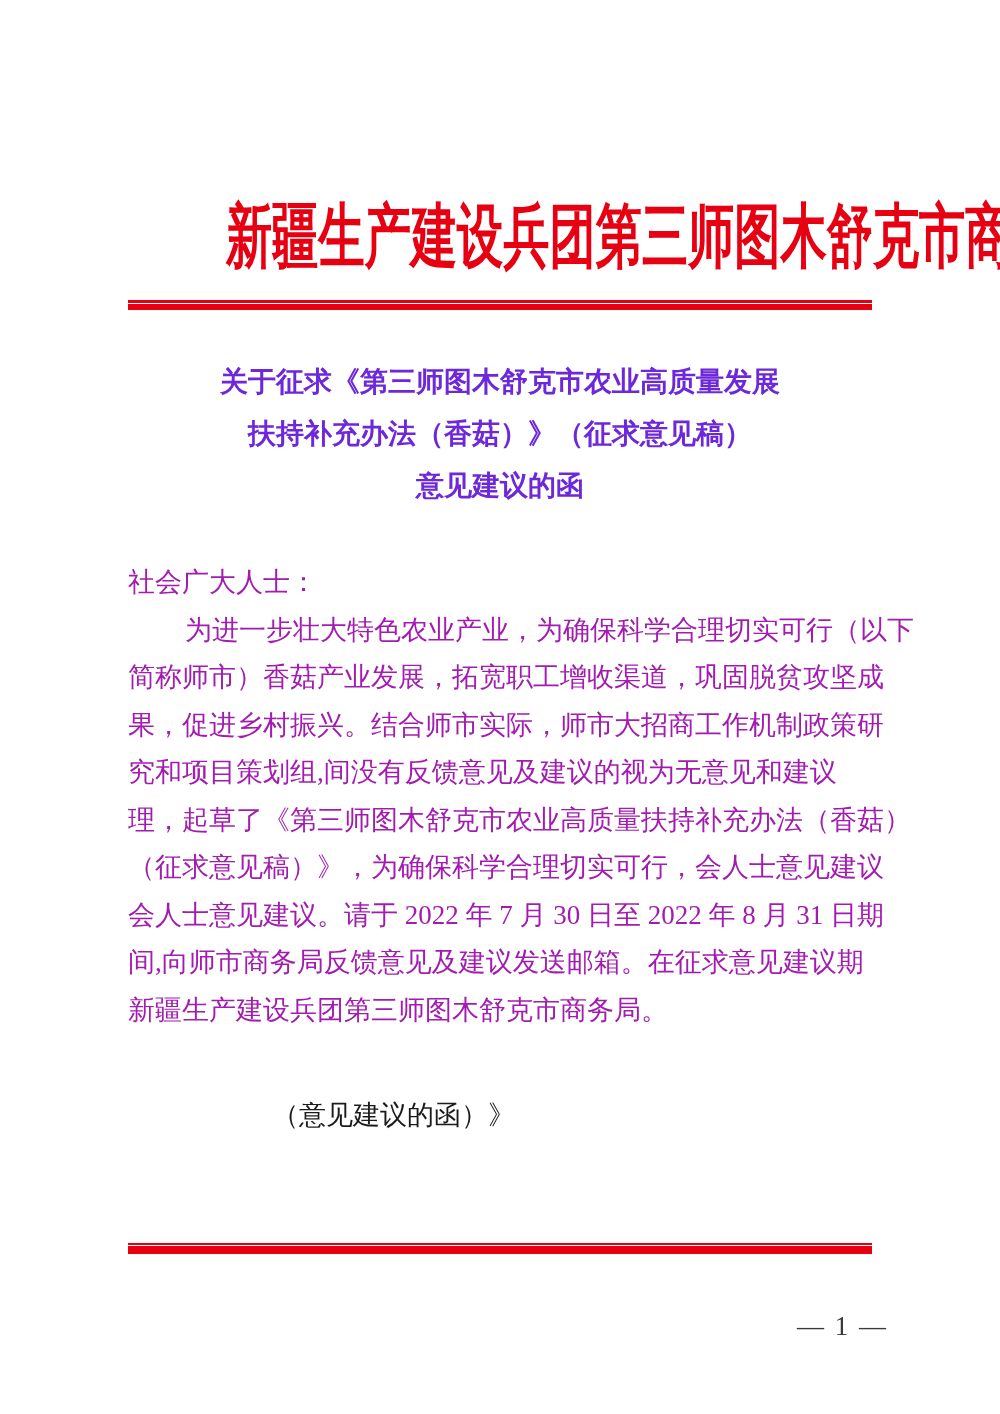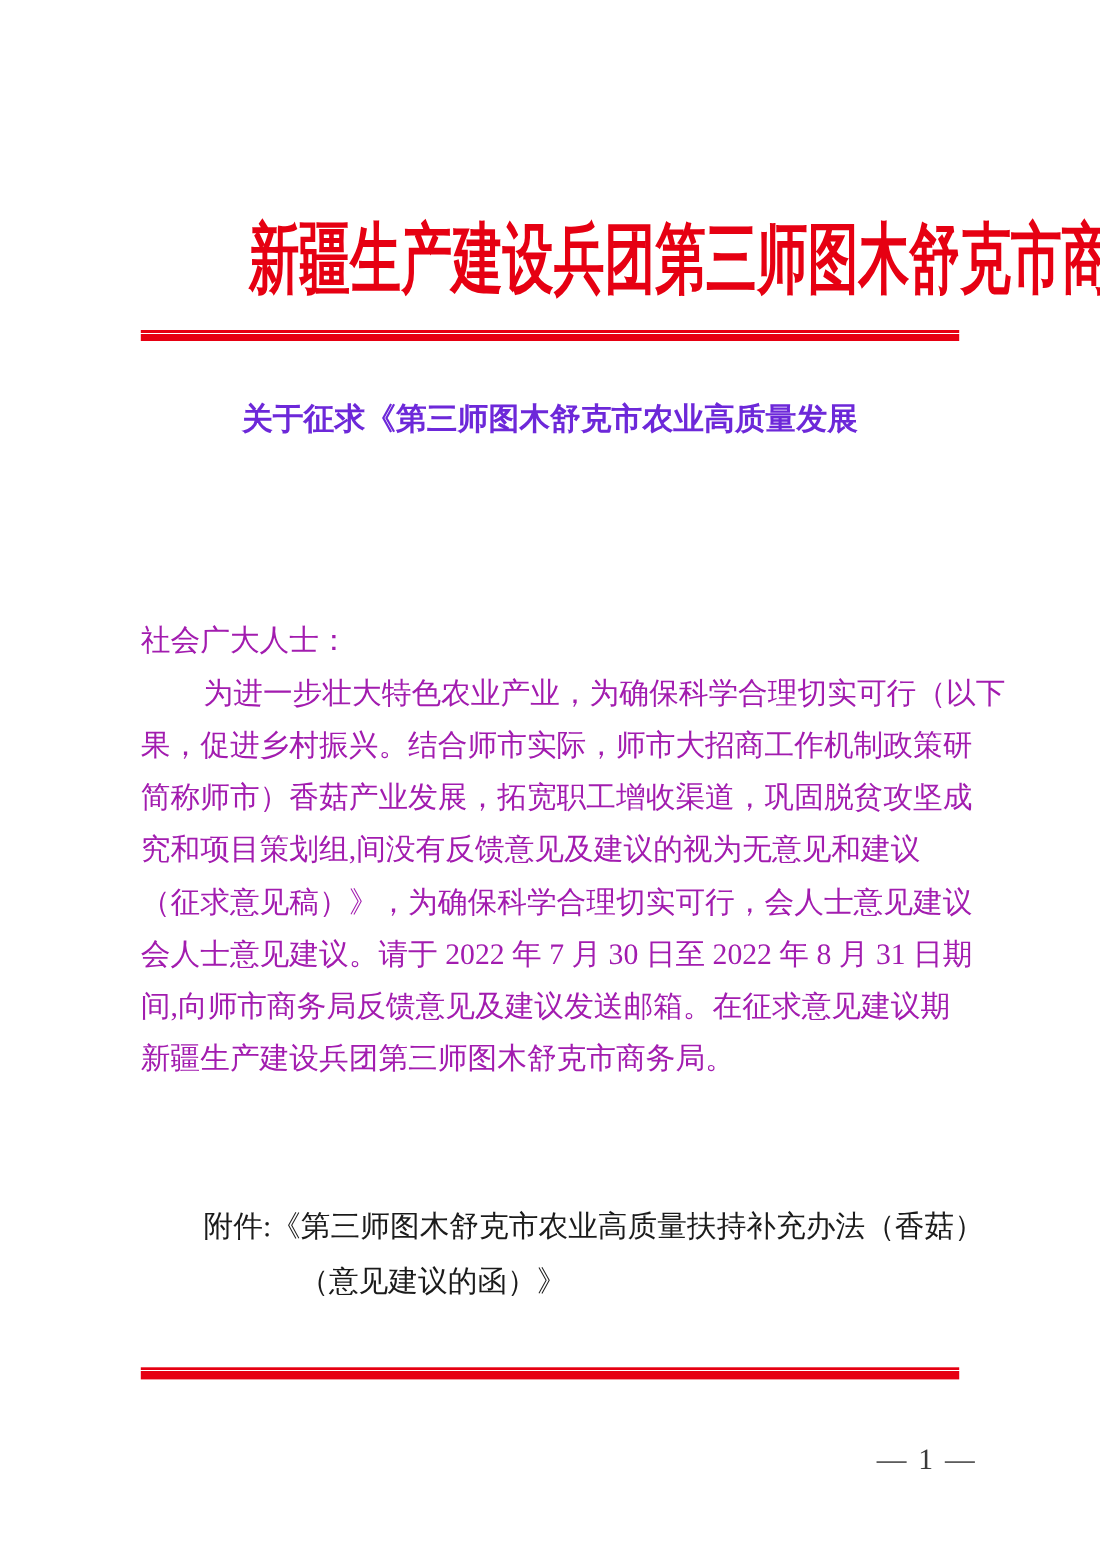--- a/index.html
+++ b/index.html
@@ -133,36 +133,38 @@
 <div class="page">
 
   <div class="agency-wrap">
     <div class="agency">新疆生产建设兵团第三师图木舒克市商务局</div>
   </div>
 
   <div class="rule rule-top"></div>
 
   <div class="doc-title">
     <div>关于征求《第三师图木舒克市农业高质量发展</div>
+    <div>扶持补充办法（香菇）》（征求意见稿）</div>
+    <div>意见建议的函</div>
   </div>
 
   <div class="doc-body">
     <div class="line">社会广大人士：</div>
     <div class="line indent-first">为进一步壮大特色农业产业，为确保科学合理切实可行（以下</div>
+    <div class="line">简称师市）香菇产业发展，拓宽职工增收渠道，巩固脱贫攻坚成</div>
     <div class="line">果，促进乡村振兴。结合师市实际，师市大招商工作机制政策研</div>
-    <div class="line">简称师市）香菇产业发展，拓宽职工增收渠道，巩固脱贫攻坚成</div>
     <div class="line">究和项目策划组,间没有反馈意见及建议的视为无意见和建议</div>
+    <div class="line">理，起草了《第三师图木舒克市农业高质量扶持补充办法（香菇）</div>
     <div class="line">（征求意见稿）》，为确保科学合理切实可行，会人士意见建议</div>
     <div class="line">会人士意见建议。请于 2022 年 7 月 30 日至 2022 年 8 月 31 日期</div>
     <div class="line">间,向师市商务局反馈意见及建议发送邮箱。在征求意见建议期</div>
     <div class="line">新疆生产建设兵团第三师图木舒克市商务局。</div>
   </div>
 
   <div class="attachment">
-    <div class="att-line1">附件:《第三师图木舒克市农业高质量扶持补充办法（香菇）</div>
     <div class="att-line2">（意见建议的函）》</div>
   </div>
 
   <div class="rule rule-bottom"></div>
 
   <div class="page-number">— 1 —</div>
 
 </div>
 
 </body></html>

